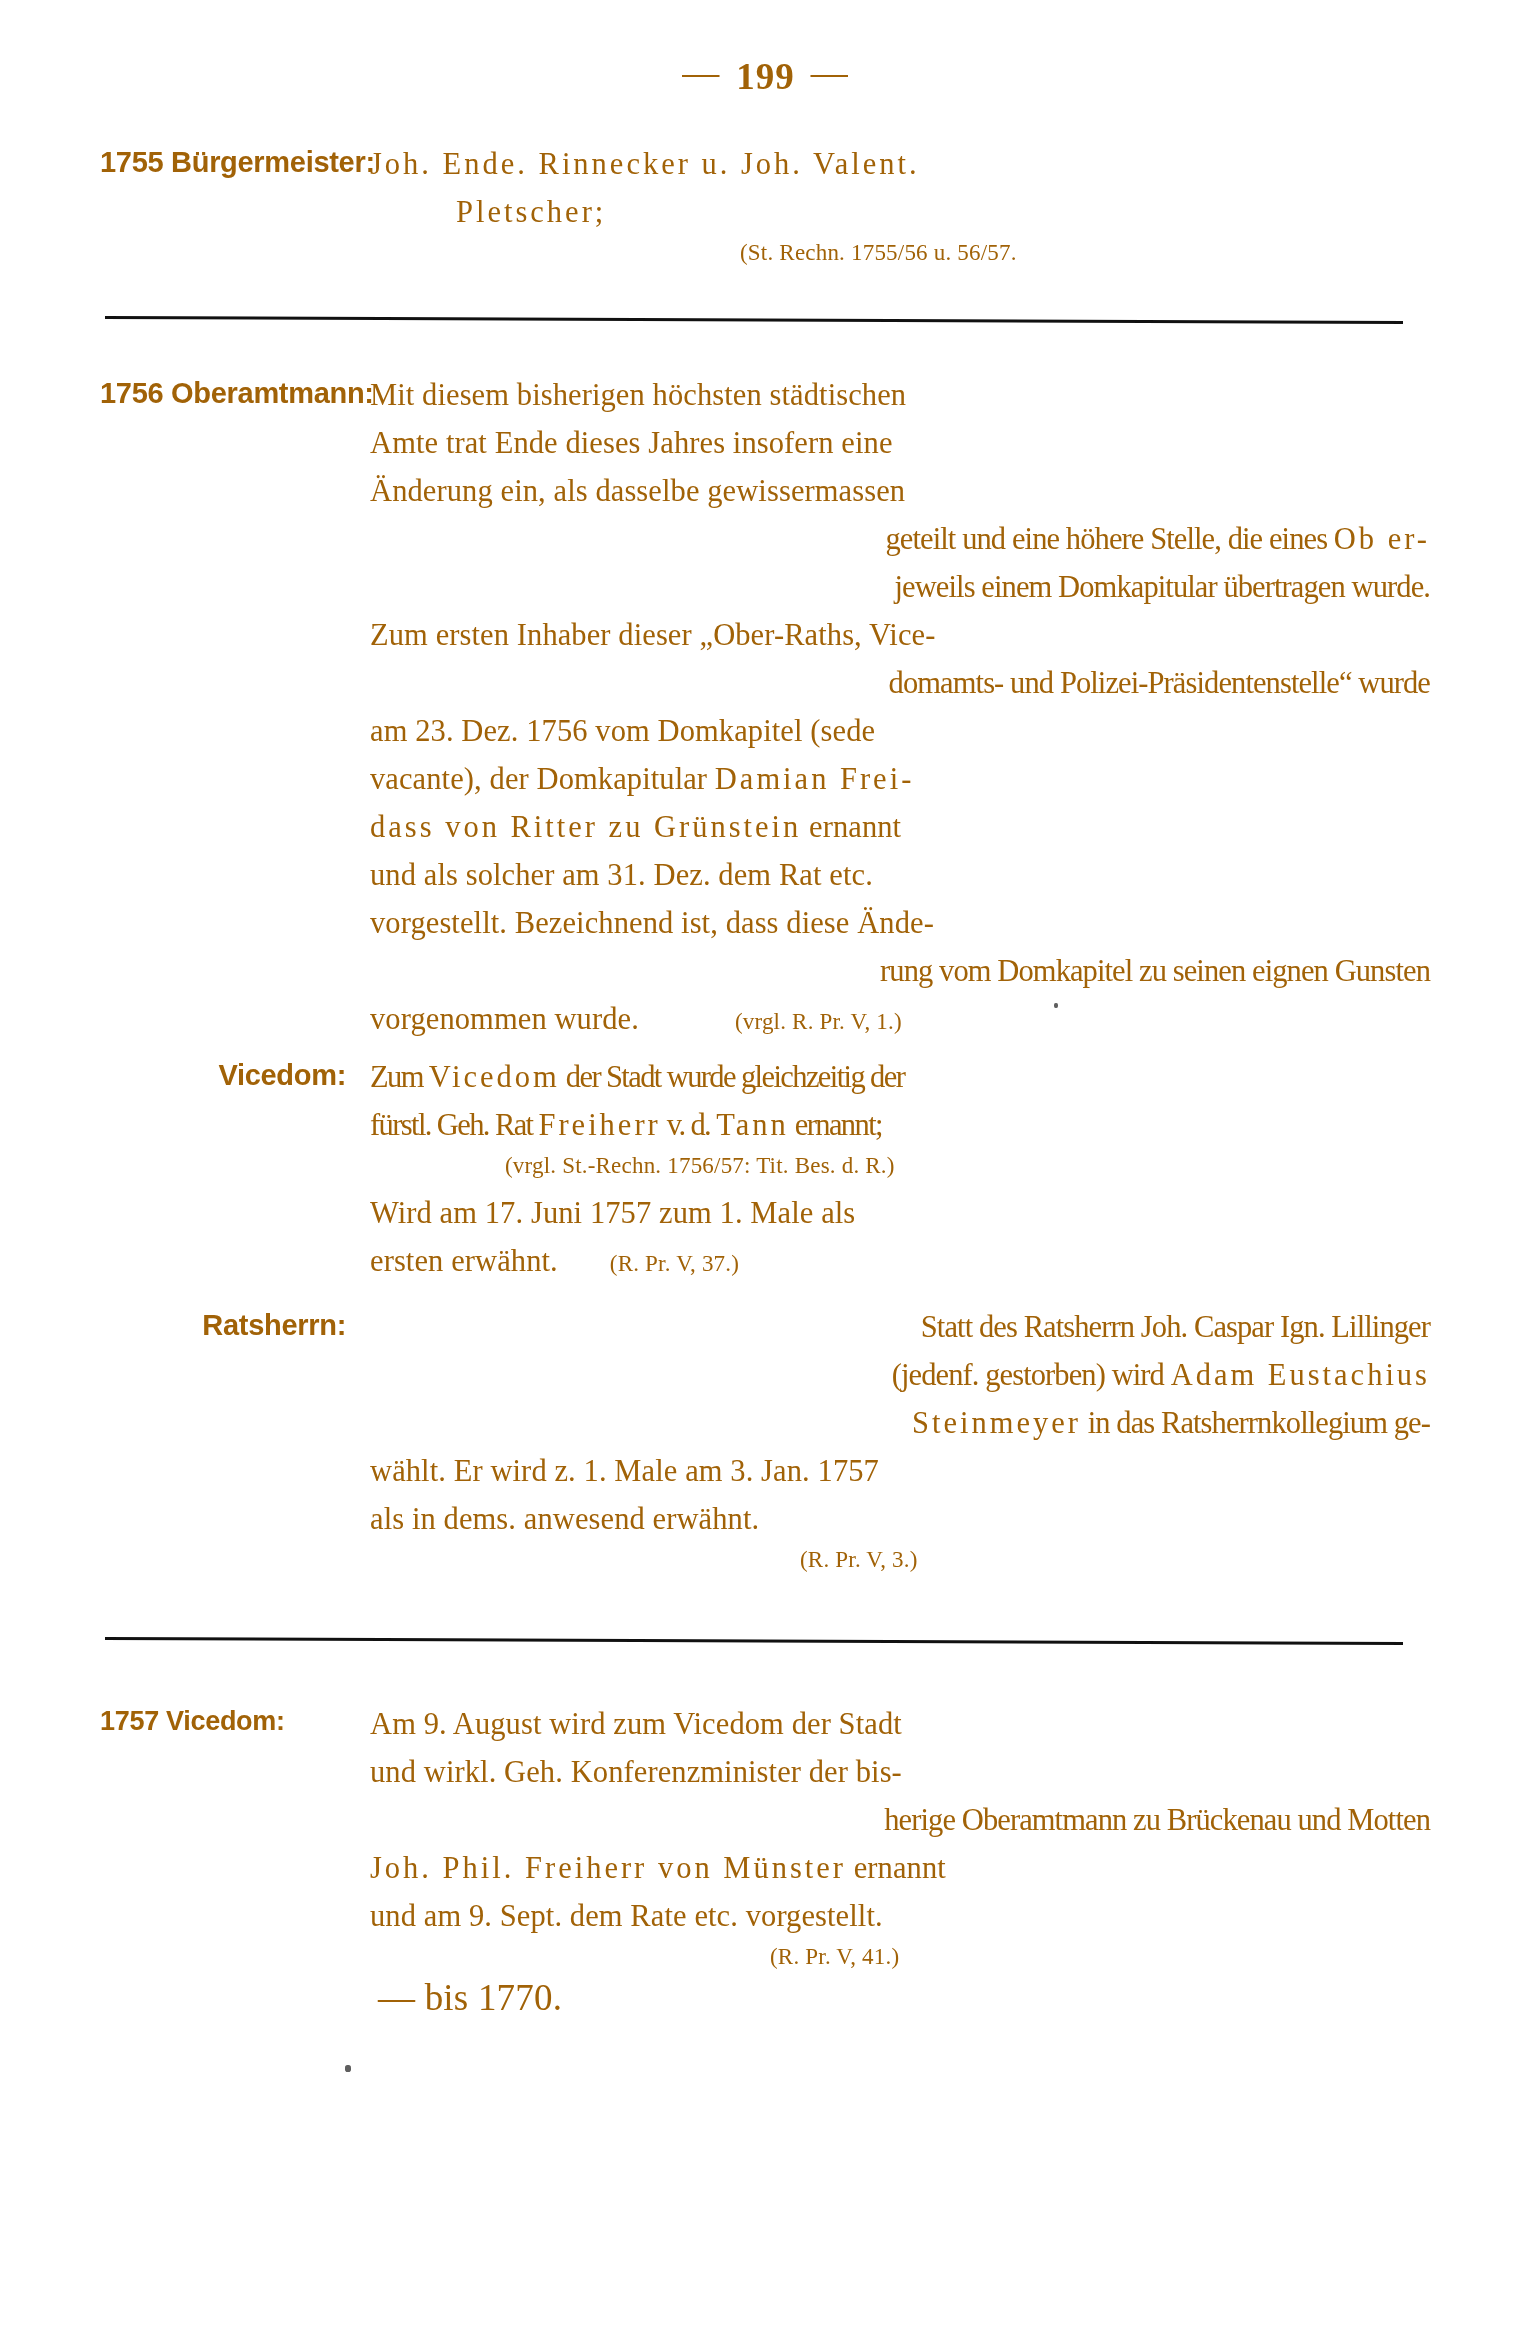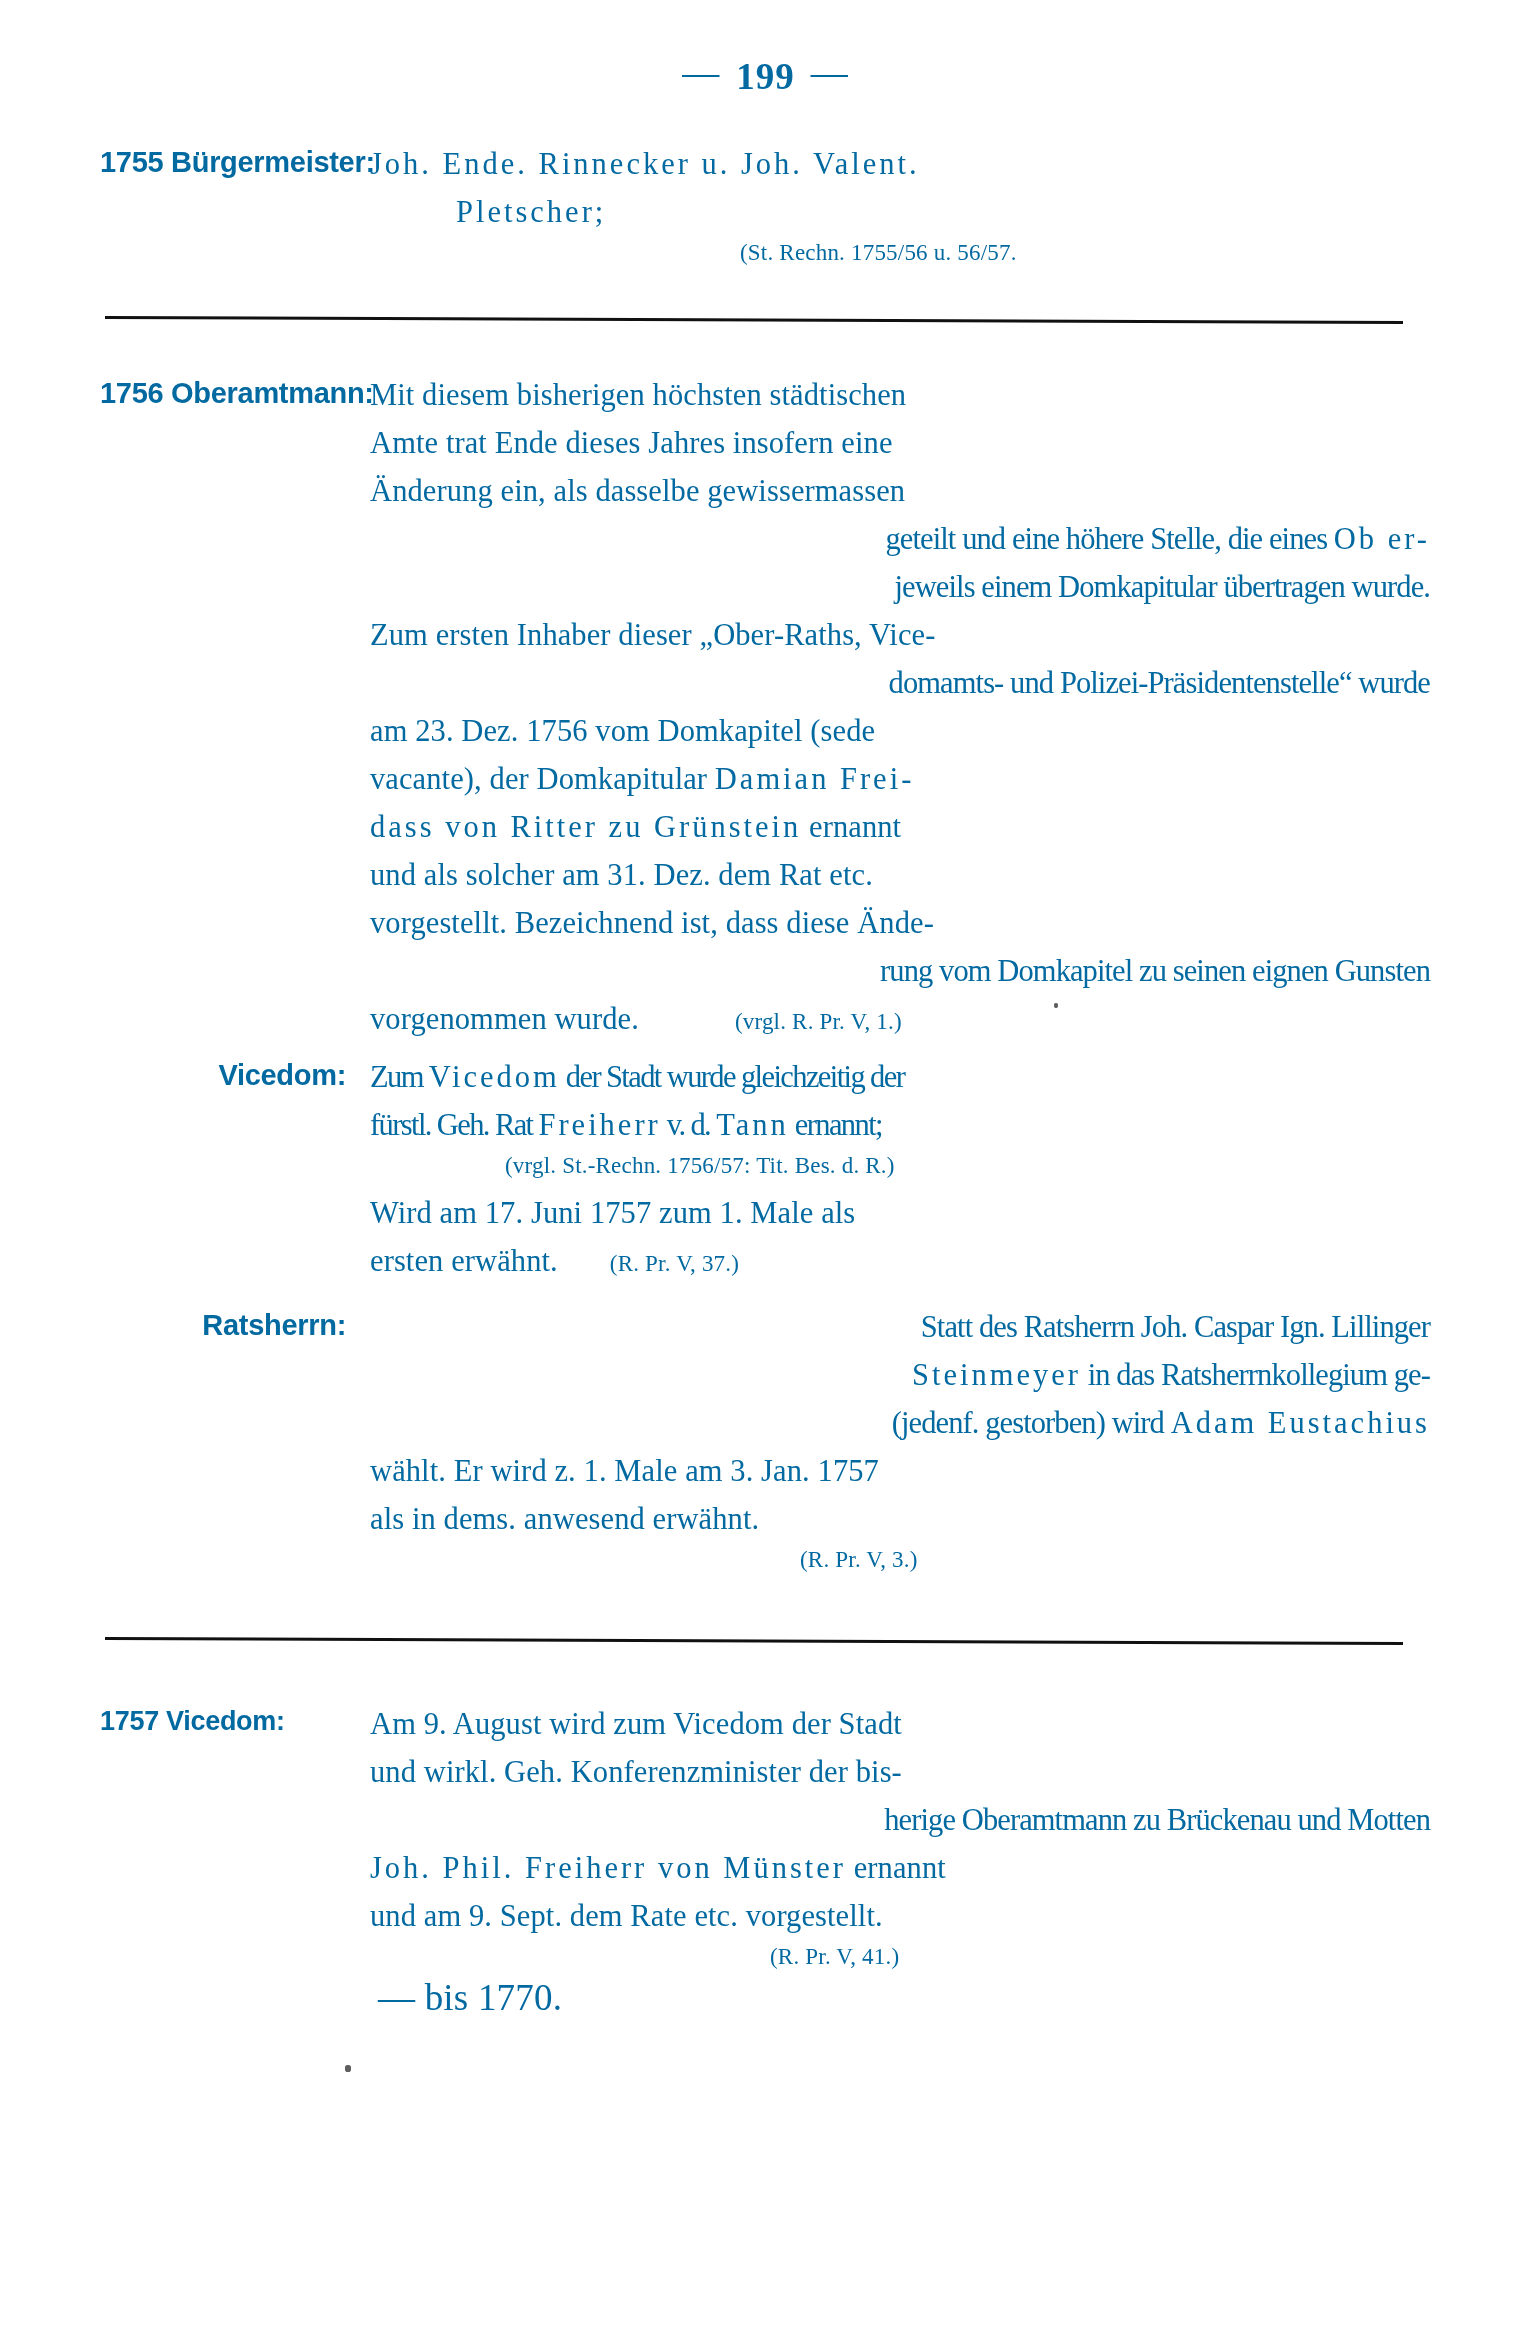--- a/index.html
+++ b/index.html
@@ -6,21 +6,21 @@
     margin: 0;
     padding: 0;
     background: #ffffff;
   }
   .page {
     position: relative;
     width: 1531px;
     height: 2350px;
     background: #ffffff;
     font-family: "Liberation Serif", "DejaVu Serif", serif;
-    color: #0369a1;
+    color: #a16207;
     overflow: hidden;
   }
 
   
   .folio {
     position: absolute;
     top: 55px;
     left: 0;
     width: 1531px;
     text-align: center;
@@ -182,22 +182,22 @@
         <div class="ln"><span>ersten erwähnt.</span><span class="cite" style="padding-left:52px;">(R. Pr. V, 37.)</span></div>
       </div>
     </div>
 
     <div class="gap-d"></div>
 
     <div class="entry">
       <div class="label-col">Ratsherrn:</div>
       <div class="text-col">
         <div class="ln tight">Statt des Ratsherrn Joh. Caspar Ign. Lillinger</div>
+        <div class="ln tight"><span>(jedenf. gestorben) wird </span><span class="sp2">Adam Eustachius</span></div>
         <div class="ln tight"><span class="sp2">Steinmeyer</span><span> in das Ratsherrnkollegium ge-</span></div>
-        <div class="ln tight"><span>(jedenf. gestorben) wird </span><span class="sp2">Adam Eustachius</span></div>
         <div class="ln">wählt.  Er wird z. 1. Male am 3. Jan. 1757</div>
         <div class="ln">als in dems. anwesend erwähnt.</div>
         <div class="cite ind5">(R. Pr. V, 3.)</div>
       </div>
     </div>
 
     <div class="gap-c"></div>
     <div class="rule r2"></div>
     <div class="gap-c"></div>
 

